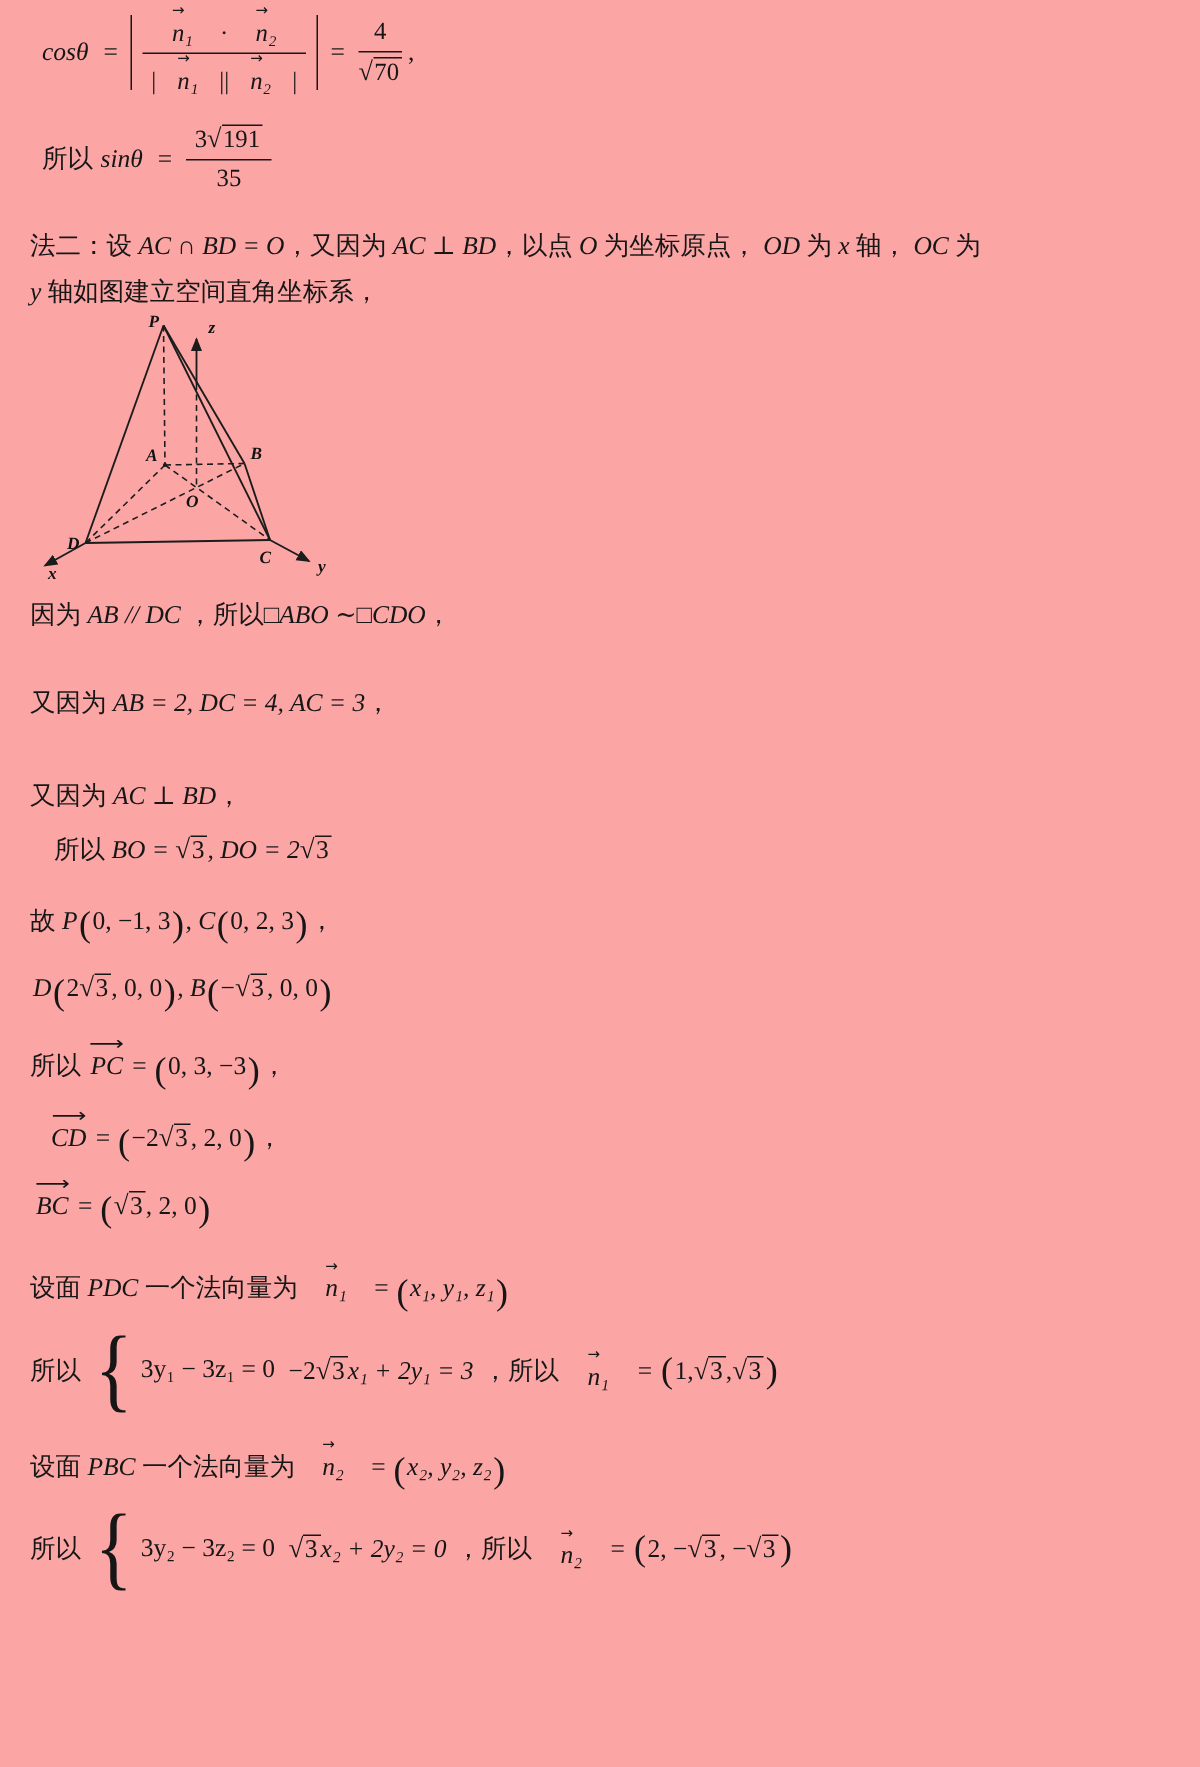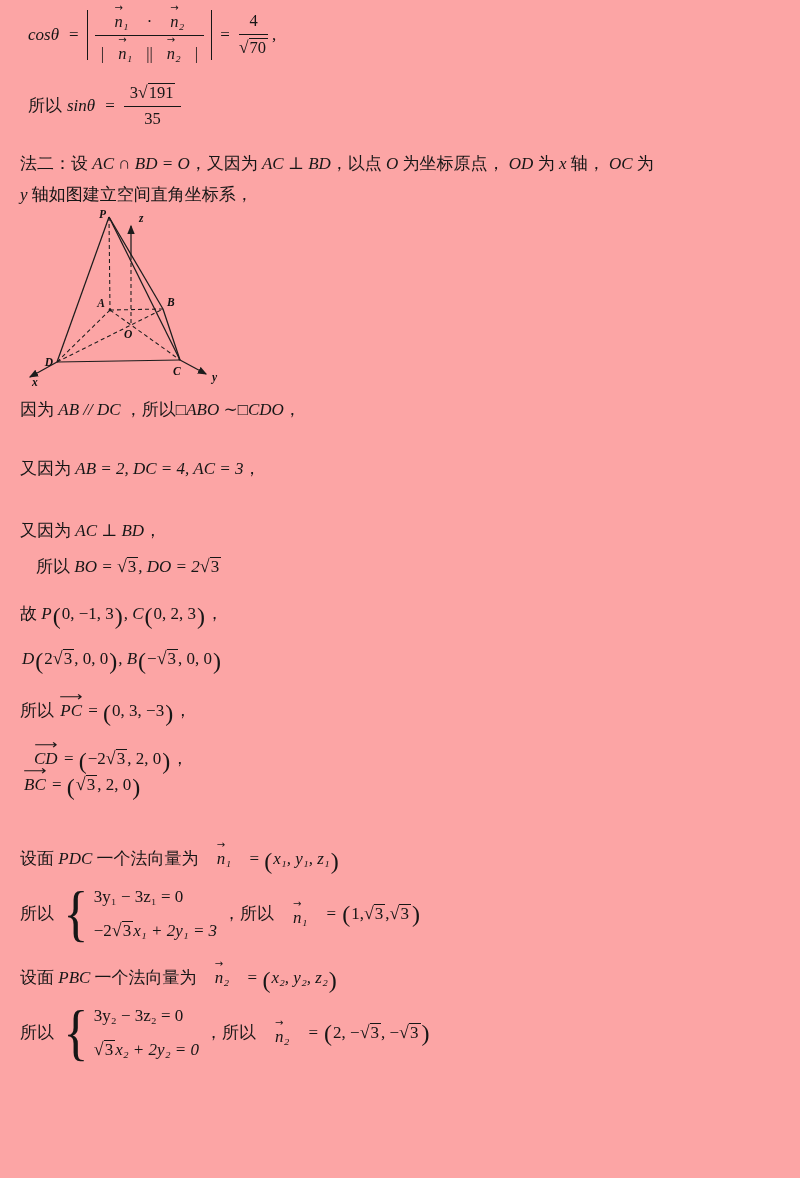--- a/index.html
+++ b/index.html
@@ -22,21 +22,21 @@
                  transform:translateX(-50%) scaleX(1.25); font-size:13px; font-family:"DejaVu Sans",sans-serif; }
   .nv { position:relative; font-style:italic; display:inline-block; padding-top:7px; line-height:1.05; margin:0 14px; }
   .nv::before { content:"→"; font-style:normal; position:absolute; top:-3px; left:0; font-size:10px; font-family:"DejaVu Sans",sans-serif; }
   .vbar { border-left:1.4px solid currentColor; width:0; height:50px; display:inline-block; margin:0 3px; }
   .frac { display:inline-flex; flex-direction:column; text-align:center; vertical-align:middle;
           margin:0 4px; font-size:16.5px; line-height:1.25; }
   .frac .num { border-bottom:1.4px solid currentColor; padding:0 6px 2px; }
   .frac .den { padding-top:2px; }
   .cases { display:inline-flex; align-items:center; margin:0 2px; }
   .brace { font-size:62px; font-weight:300; line-height:0.8; display:inline-block; transform:scaleX(0.85); margin-right:3px; }
-  .rows { display:inline-flex; flex-direction:column; gap:9px; }
+  .rows { display:inline-flex; flex-direction:row; gap:9px; }
   .row { white-space:nowrap; font-style:normal; }
   .diagram { position:absolute; left:20px; top:206px; }
   .dg-solid { stroke:#1c1c1c; stroke-width:1.25; fill:none; }
   .dg-dash  { stroke:#1c1c1c; stroke-width:1.05; fill:none; stroke-dasharray:4 3; }
   .dg-label { font-size:11.5px; font-style:italic; fill:#111;
               font-family:"Liberation Serif","DejaVu Serif",serif; font-weight:bold; }
 </style>
 </head>
 <body>
 
@@ -142,21 +142,21 @@
   </div>
 
   <div class="line" style="left:20px; top:694px;">
     <span class="cn">所以 </span><span class="vec">PC</span><span class="rm"> = </span><span class="par">(</span><span class="rm">0, 3, −3</span><span class="par">)</span><span class="cn">，</span>
   </div>
 
   <div class="line" style="left:32px; top:742px;">
     <span class="vec">CD</span><span class="rm"> = </span><span class="par">(</span><span class="rm">−2</span><span class="sq"><span class="rad">3</span></span><span class="rm">, 2, 0</span><span class="par">)</span><span class="cn">，</span>
   </div>
 
-  <div class="line" style="left:22px; top:768px;">
+  <div class="line" style="left:22px; top:787px;">
     <span class="vec">BC</span><span class="rm"> = </span><span class="par">(</span><span class="sq"><span class="rad">3</span></span><span class="rm">, 2, 0</span><span class="par">)</span>
   </div>
 
   <div class="line" style="left:20px; top:843px;">
     <span class="cn">设面 </span><span class="it">PDC</span><span class="cn"> 一个法向量为 </span><span class="nv">n₁</span><span class="rm"> = </span><span class="par">(</span><span class="it">x₁, y₁, z₁</span><span class="par">)</span>
   </div>
 
   <div class="line flexline" style="left:20px; top:884px; height:60px;">
     <span class="cn mr">所以</span>
     <span class="cases">

